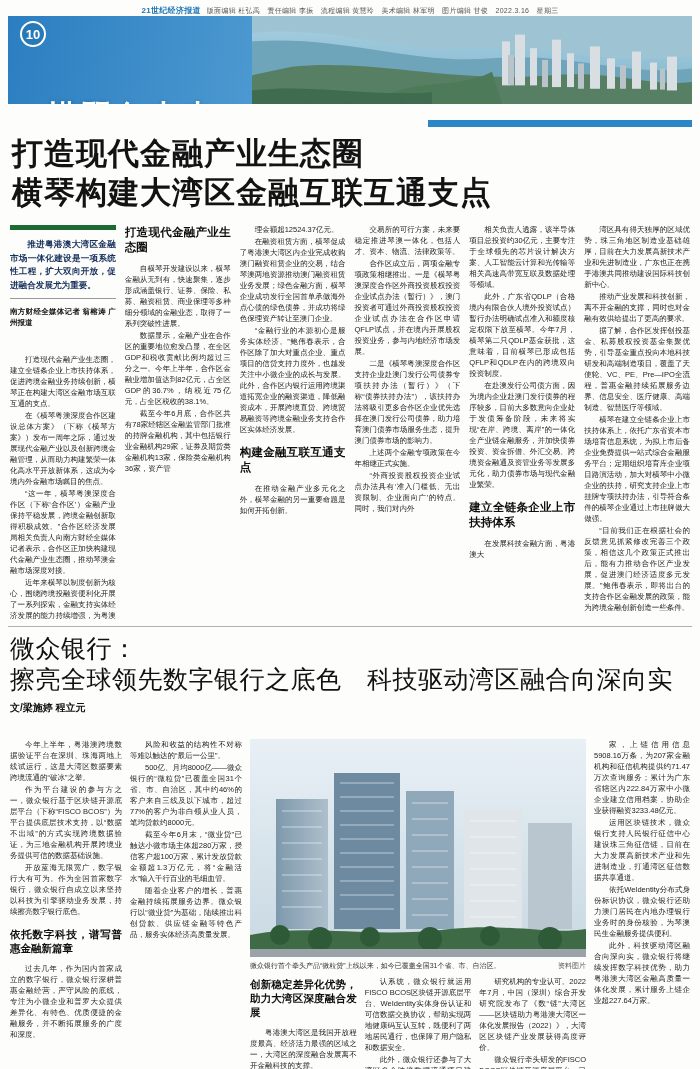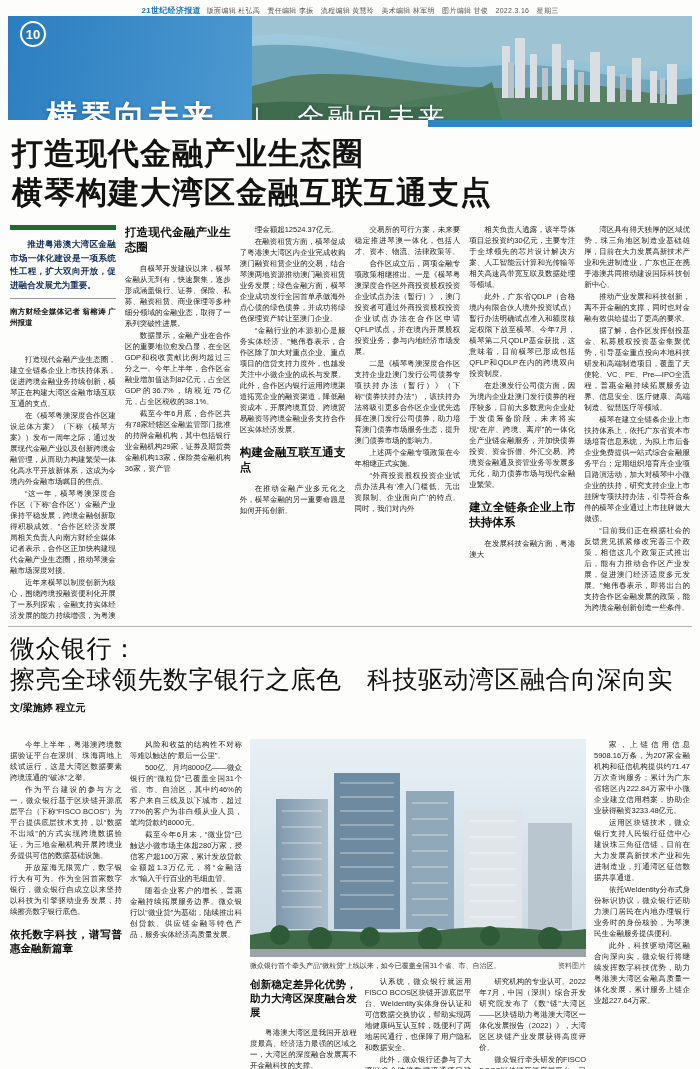--- a/index.html
+++ b/index.html
@@ -9,21 +9,21 @@
     font-family:"Liberation Sans","DejaVu Sans",sans-serif;
     background:#ffffff; color:#1a1a1a;
   }
   .page { position:relative; width:700px; height:1069px; overflow:hidden; background:#fdfdfc; }
 
   
   .masthead { position:absolute; top:5px; left:0; right:0; text-align:center; font-size:7px; color:#555; letter-spacing:.3px; }
   .masthead .logo { color:#1874b6; font-weight:bold; font-size:8px; margin-right:6px;margin-top:17px; }
 
   
-  .banner { position:absolute; top:16px; left:8px; right:8px; height:104px; overflow:hidden;
+  .banner { position:absolute; top:16px; left:8px; right:8px; height:88px; overflow:hidden;
             background:linear-gradient(100deg,#2b7ec0 0%,#4f9bd2 40%,#8fc2e4 70%,#b3d7ec 100%); }
   .banner svg { position:absolute; right:0; top:0; height:100%; }
   .page-badge { position:absolute; top:5px; left:12px; width:26px; height:26px; border:2px solid #fff;
                 border-radius:50%; color:#fff; display:flex; align-items:center; justify-content:center;
                 font-size:13px; font-weight:bold; background:rgba(30,110,170,.45); z-index:3; }
   .banner-title { position:absolute; left:38px; top:48px; color:#fff; display:flex; align-items:baseline; gap:28px; z-index:3;
                   text-shadow:0 1px 4px rgba(10,40,70,.45);margin-top:32px; }
   .banner-title .main { font-size:31px; font-weight:900; letter-spacing:3px; }
   .banner-title .sep  { font-size:26px; font-weight:300; }
   .banner-title .sub  { font-size:27px; font-weight:400; letter-spacing:3px; }
@@ -181,20 +181,21 @@
     </div>
     <div class="a2-byline">文/梁施婷 程立元</div>
 
     <div class="a2-body">
 
       <div class="col a2-narrow">
         <p>今年上半年，粤港澳跨境数据验证平台在深圳、珠海两地上线试运行，这是大湾区数据要素跨境流通的“破冰”之举。</p>
         <p>作为平台建设的参与方之一，微众银行基于区块链开源底层平台（下称“FISCO BCOS”）为平台提供底层技术支持，以“数据不出域”的方式实现跨境数据验证，为三地金融机构开展跨境业务提供可信的数据基础设施。</p>
         <p>开放蓝海无限宽广，数字银行大有可为。作为全国首家数字银行，微众银行自成立以来坚持以科技为引擎驱动业务发展，持续擦亮数字银行底色。</p>
         <div class="col-subhead">依托数字科技，谱写普惠金融新篇章</div>
+        <p>过去几年，作为国内首家成立的数字银行，微众银行深耕普惠金融经营，严守风险的底线，专注为小微企业和普罗大众提供差异化、有特色、优质便捷的金融服务，并不断拓展服务的广度和深度。</p>
       </div>
 
       <div class="col a2-narrow">
         <p>风险和收益的结构性不对称等难以触达的“最后一公里”。</p>
         <p>500亿、月均8000亿——微众银行的“微粒贷”已覆盖全国31个省、市、自治区，其中约46%的客户来自三线及以下城市，超过77%的客户为非白领从业人员，笔均贷款约8000元。</p>
         <p>截至今年6月末，“微业贷”已触达小微市场主体超280万家，授信客户超100万家，累计发放贷款金额超1.3万亿元，将“金融活水”输入千行百业的毛细血管。</p>
         <p>随着企业客户的增长，普惠金融持续拓展服务边界。微众银行以“微业贷”为基础，陆续推出科创贷款、供应链金融等特色产品，服务实体经济高质量发展。</p>
       </div>
 
       <div class="a2-center">

